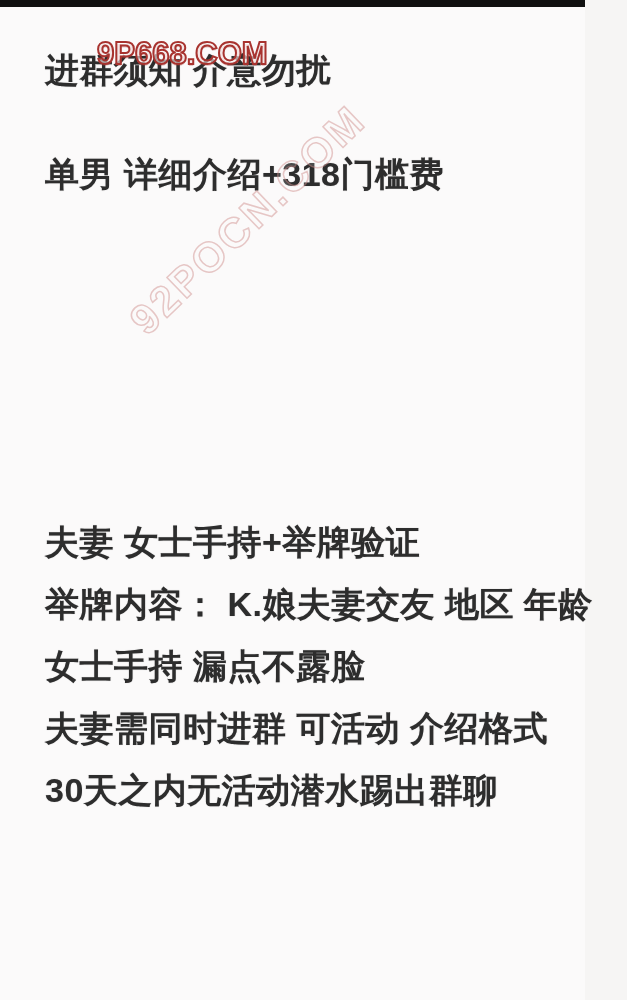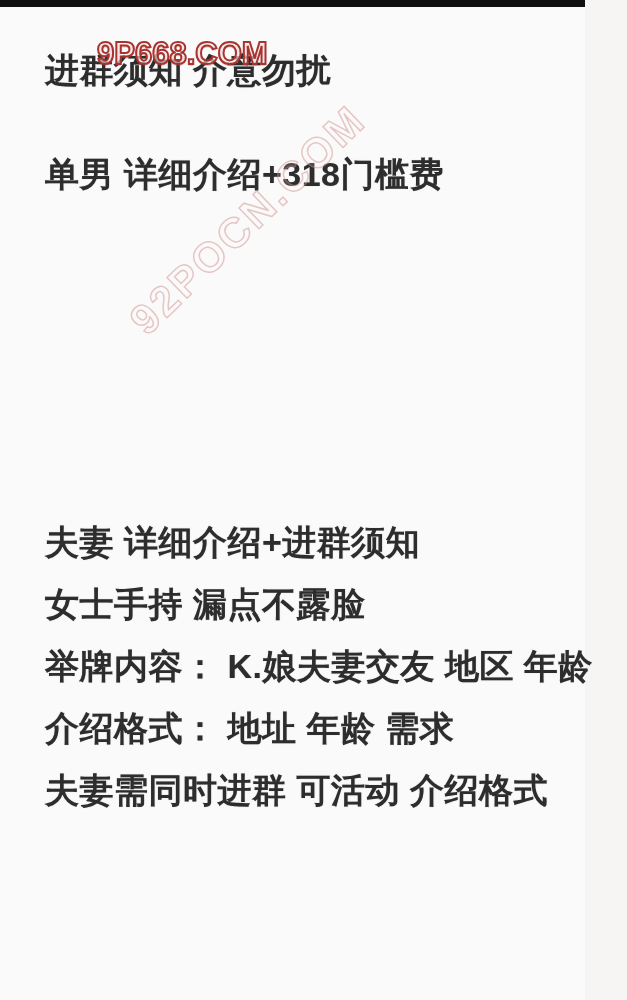--- a/index.html
+++ b/index.html
@@ -91,21 +91,21 @@
 
     <div class="block block-intro">
       <div class="line">进群须知 介意勿扰</div>
     </div>
 
     <div class="block block-single">
       <div class="line">单男 详细介绍+318门槛费</div>
     </div>
 
     <div class="block block-couple">
-      <div class="line">夫妻 详细介绍+进群须知</div>
+      <div class="line">夫妻 女士手持+举牌验证</div>
+      <div class="line">举牌内容： K.娘夫妻交友 地区 年龄</div>
       <div class="line">女士手持 漏点不露脸</div>
-      <div class="line">举牌内容： K.娘夫妻交友 地区 年龄</div>
-      <div class="line">介绍格式： 地址 年龄 需求</div>
       <div class="line">夫妻需同时进群 可活动 介绍格式</div>
+      <div class="line">30天之内无活动潜水踢出群聊</div>
     </div>
 
   </div>
 </div>
 
 </body></html>

